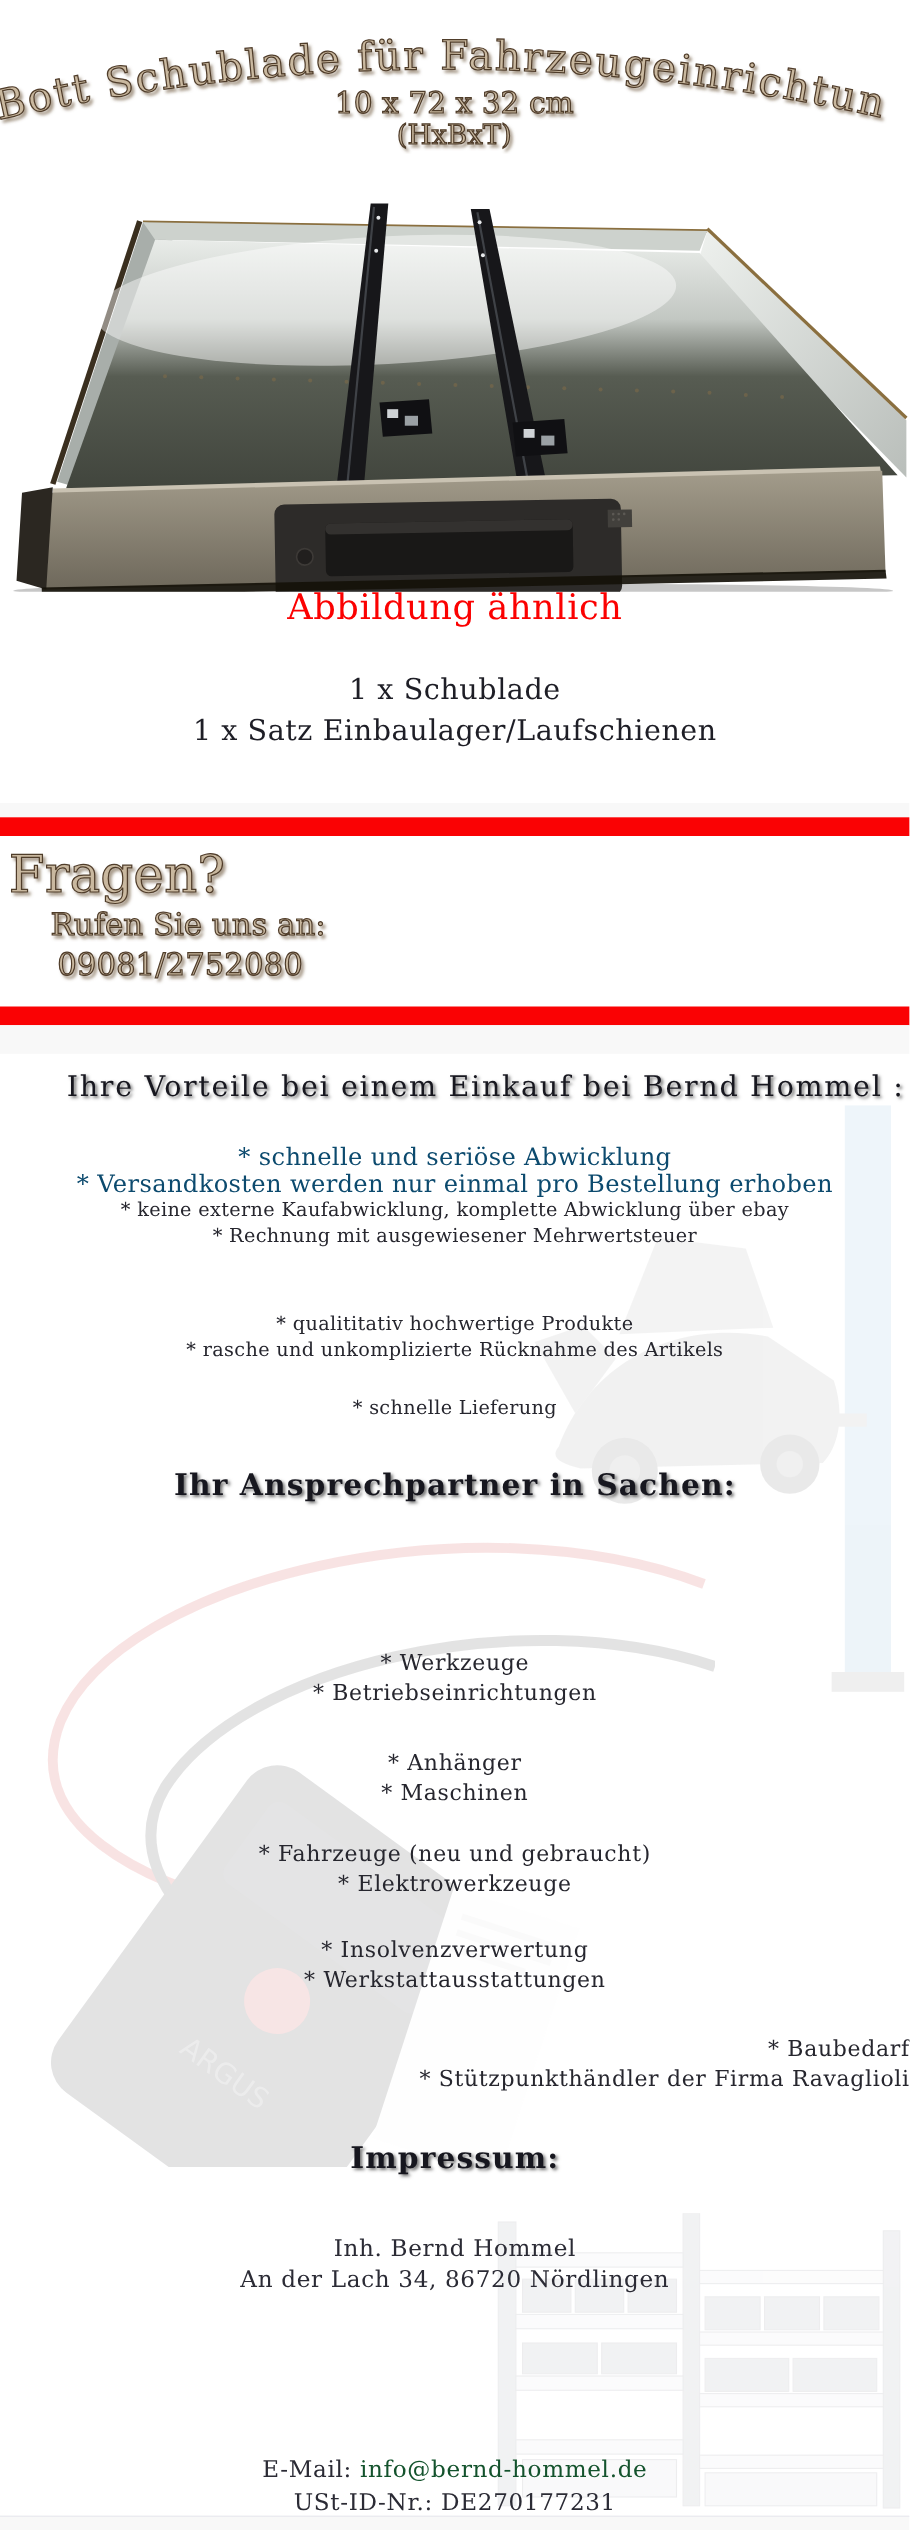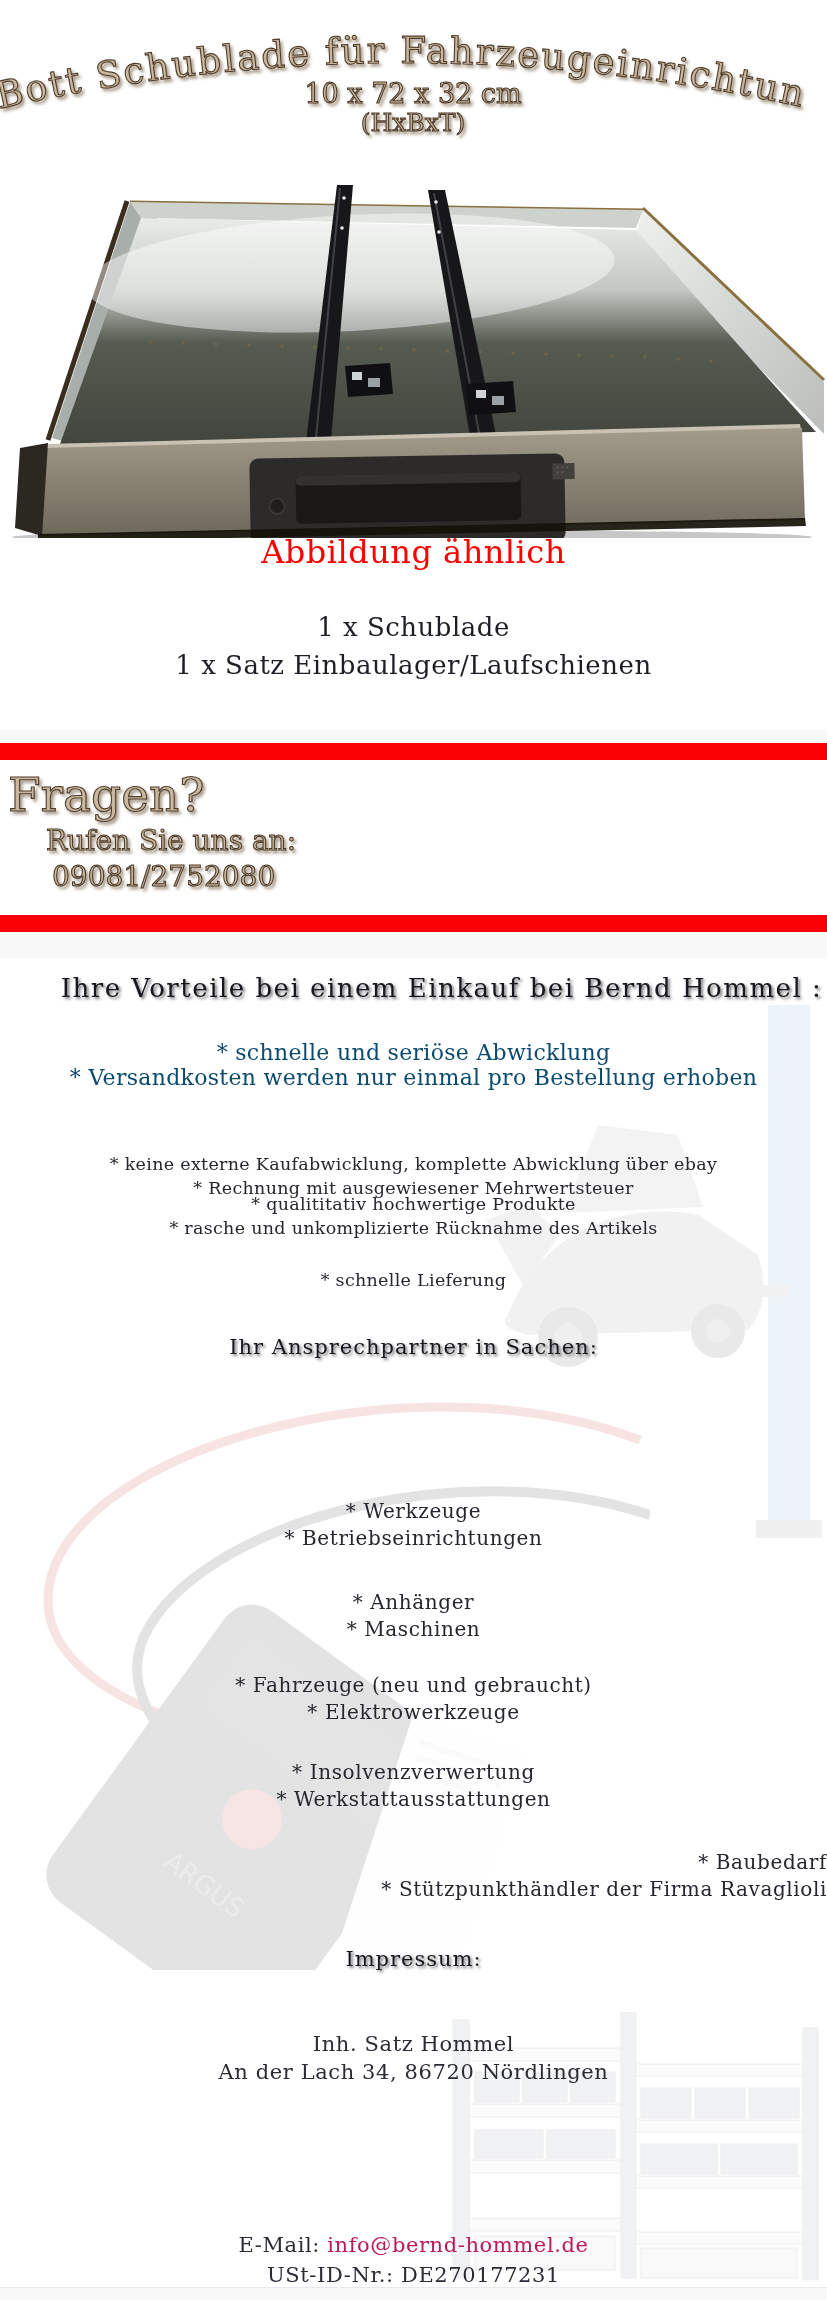--- a/index.html
+++ b/index.html
@@ -3,33 +3,33 @@
 <meta charset="utf-8">
 <style>
   html,body{margin:0;padding:0;background:#ffffff;}
   .page{position:relative;width:827px;height:2300px;overflow:hidden;background:#fff;
         font-family:"DejaVu Serif","Liberation Serif",serif;color:#26262e;}
   .abs{position:absolute;left:0;width:827px;}
   .ctr{text-align:center;}
   
   .h-shadow{color:#17171f;text-shadow:2px 2px 3px rgba(0,0,0,.55);}
   .sec-head{font-size:26px;letter-spacing:1.5px;}
-  .sec-head2{font-size:21px;letter-spacing:1px;font-weight:normal;}
+  .sec-head2{font-size:27px;letter-spacing:1px;font-weight:bold;}
   
   .redbar{position:absolute;left:0;width:827px;height:17px;background:#fa0204;}
   .grayband{position:absolute;left:0;width:827px;background:#f8f8f8;}
   .photo-note{font-size:32px;color:#fb0101;letter-spacing:.5px;}
   
   .adv{font-size:22px;line-height:25px;letter-spacing:.3px;color:#0c4a6e;}
   .adv2{font-size:17.5px;line-height:24px;letter-spacing:.3px;color:#26262e;}
   .top-group{font-size:20px;line-height:27px;letter-spacing:.6px;color:#26262e;}
   .contact{font-size:21px;line-height:28px;letter-spacing:.6px;color:#2b2b35;}
   .contact3{font-size:21px;line-height:30px;letter-spacing:.6px;color:#2b2b35;}
   .includes{font-size:26px;line-height:38px;letter-spacing:.5px;color:#1e1e26;}
-  a.mail{color:#be185d;text-decoration:none;text-align:right;}
+  a.mail{color:#14532d;text-decoration:none;text-align:right;}
   .wm{position:absolute;pointer-events:none;}
   .emboss-t{fill:#c9b89f;stroke:#4f3c2a;stroke-width:1.1;}
 </style>
 </head>
 <body>
 
 <div class="page">
 
   <svg class="wm" style="left:468px;top:985px;opacity:.13;" width="359" height="580" viewBox="0 0 359 580">
     <rect x="300" y="20" width="42" height="520" fill="#79aed8"></rect>
@@ -218,21 +218,21 @@
 
   <div class="redbar" style="top:915px;"></div>
   <div class="grayband" style="top:932px;height:26px;"></div>
 
   <div class="abs ctr sec-head h-shadow" style="top:973px;padding-left:28px;">Ihre Vorteile bei einem Einkauf bei Bernd Hommel :</div>
 
   <div class="abs ctr adv" style="top:1040px;">
     <div>* schnelle und seriöse Abwicklung</div>
     <div>* Versandkosten werden nur einmal pro Bestellung erhoben</div>
   </div>
-  <div class="abs ctr adv2" style="top:1152px;">
+  <div class="abs ctr adv2" style="top:1088px;">
     <div>* keine externe Kaufabwicklung, komplette Abwicklung über ebay</div>
     <div>* Rechnung mit ausgewiesener Mehrwertsteuer</div>
   </div>
   <div class="abs ctr adv2" style="top:1192px;">
     <div>* qualititativ hochwertige Produkte</div>
     <div>* rasche und unkomplizierte Rücknahme des Artikels</div>
   </div>
   <div class="abs ctr adv2" style="top:1268px;">
     <div>* schnelle Lieferung</div>
   </div>
@@ -256,21 +256,21 @@
     <div>* Werkstattausstattungen</div>
   </div>
   <div class="abs ctr top-group" style="top:1849px;text-align:right;">
     <div>* Baubedarf</div>
     <div>* Stützpunkthändler der Firma Ravaglioli</div>
   </div>
 
   <div class="abs ctr sec-head2 h-shadow" style="top:1947px;">Impressum:</div>
 
   <div class="abs ctr contact" style="top:2030px;">
-    <div>Inh. Satz Hommel</div>
+    <div>Inh. Bernd Hommel</div>
     <div>An der Lach 34, 86720 Nördlingen</div>
   </div>
   <div class="abs ctr contact3" style="top:2230px;">
     <div>
       <span>E-Mail:</span>
       <a class="mail" href="#">info@bernd-hommel.de</a>
     </div>
     <div>USt-ID-Nr.: DE270177231</div>
   </div>
 

